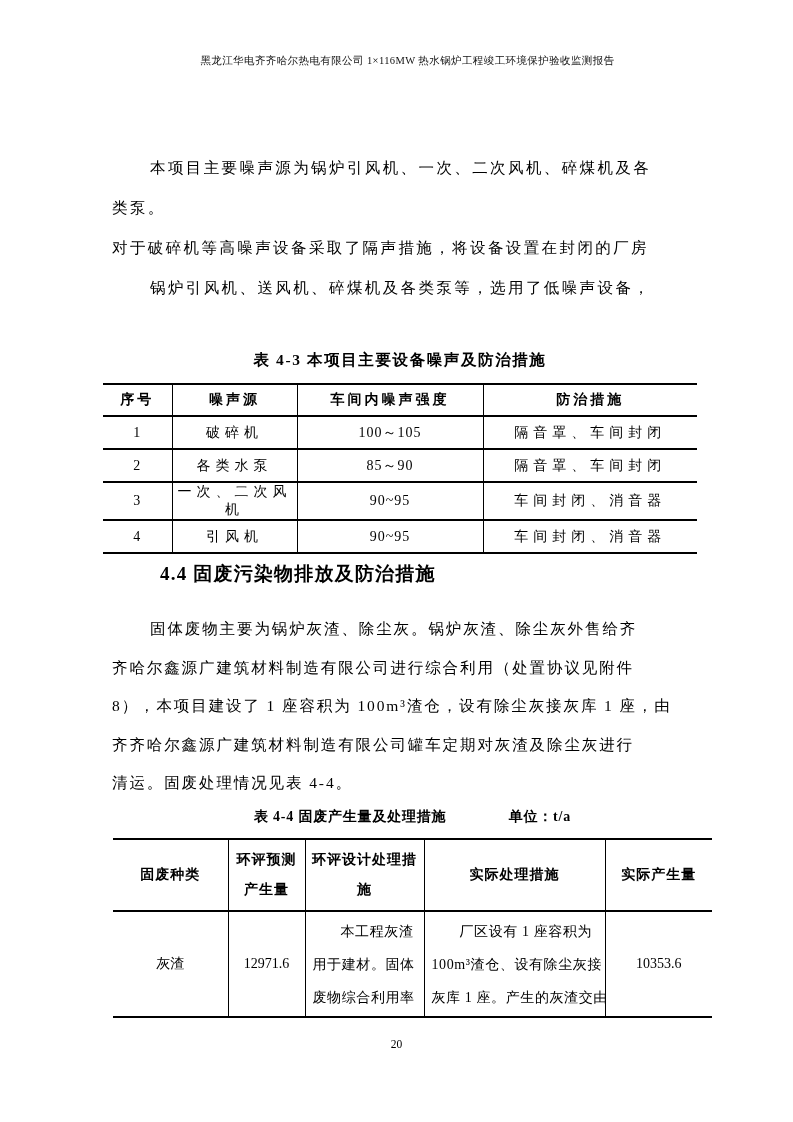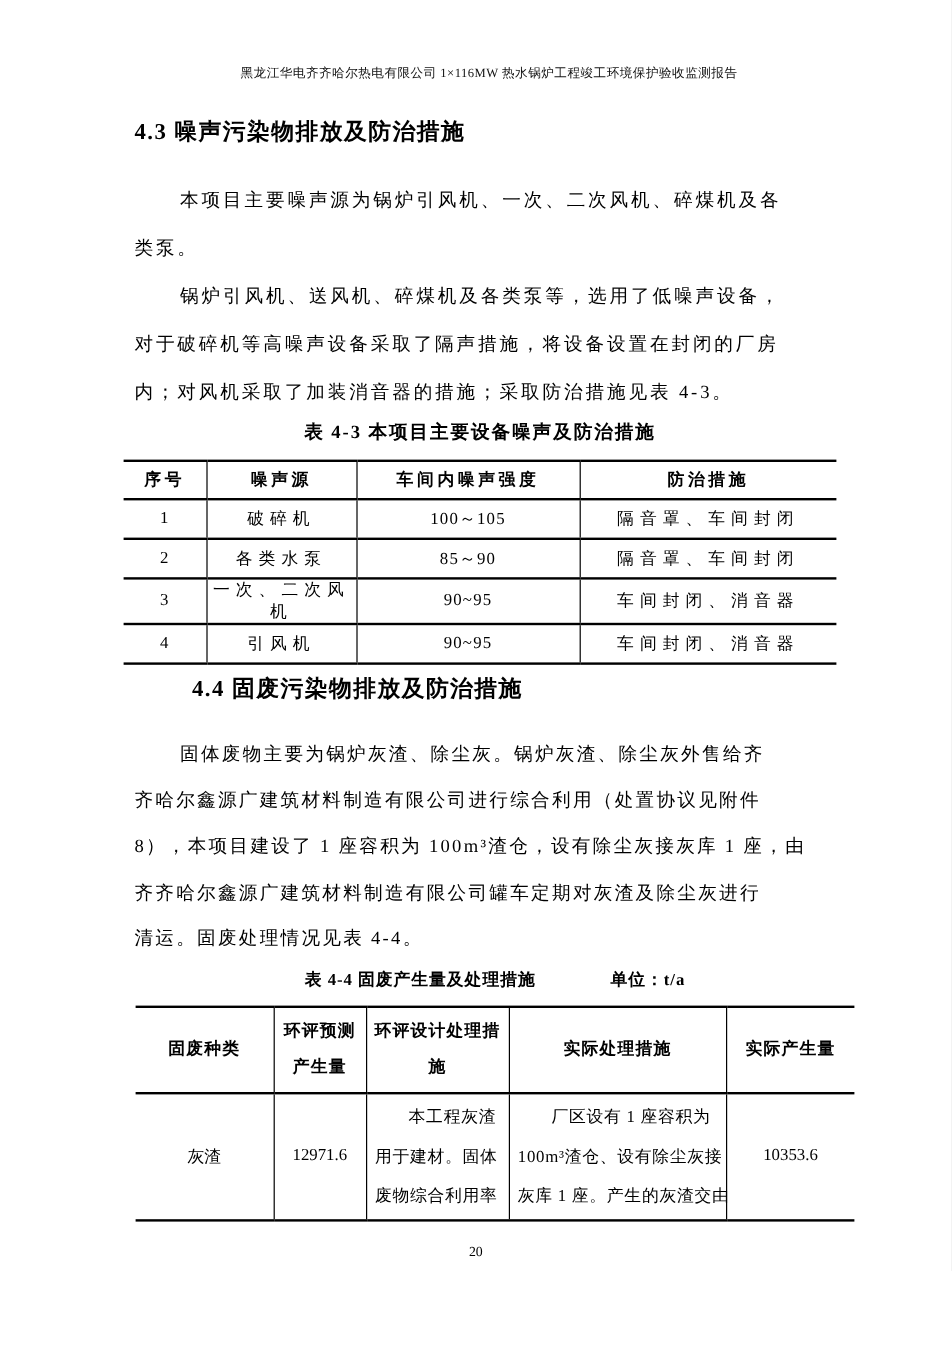--- a/index.html
+++ b/index.html
@@ -56,31 +56,29 @@
     font-size:11.5px;
   }
 </style>
 </head>
 <body>
 
 <div class="page">
 
   <div class="doc-header">黑龙江华电齐齐哈尔热电有限公司 1×116MW 热水锅炉工程竣工环境保护验收监测报告</div>
 
-  <div class="sec-heading h43">4.3 噪声污染物排放及防治措施</div>
 
   <div class="para p1">
     <div class="bline indent">本项目主要噪声源为锅炉引风机、一次、二次风机、碎煤机及各</div>
     <div class="bline">类泵。</div>
   </div>
 
   <div class="para p2">
+    <div class="bline">对于破碎机等高噪声设备采取了隔声措施，将设备设置在封闭的厂房</div>
     <div class="bline indent">锅炉引风机、送风机、碎煤机及各类泵等，选用了低噪声设备，</div>
-    <div class="bline">对于破碎机等高噪声设备采取了隔声措施，将设备设置在封闭的厂房</div>
-    <div class="bline">内；对风机采取了加装消音器的措施；采取防治措施见表 4-3。</div>
   </div>
 
   <div class="t43-title">表 4-3  本项目主要设备噪声及防治措施</div>
 
   <table class="t43">
     <colgroup>
         <col style="width:69px">
         <col style="width:125px">
         <col style="width:186px">
         <col style="width:214px">

